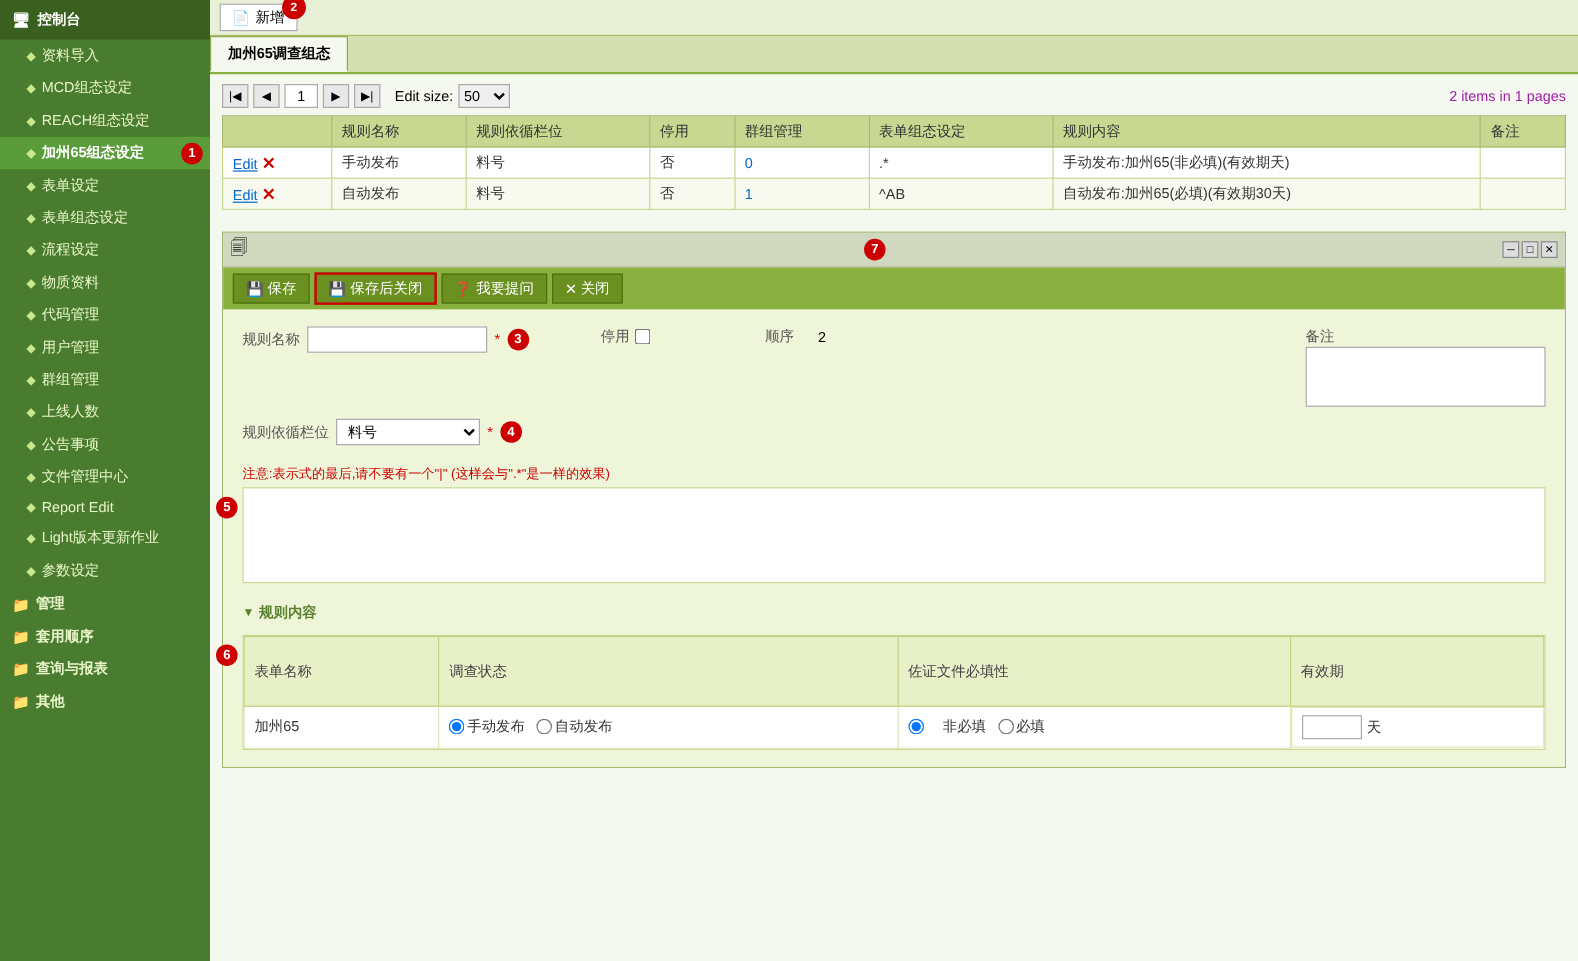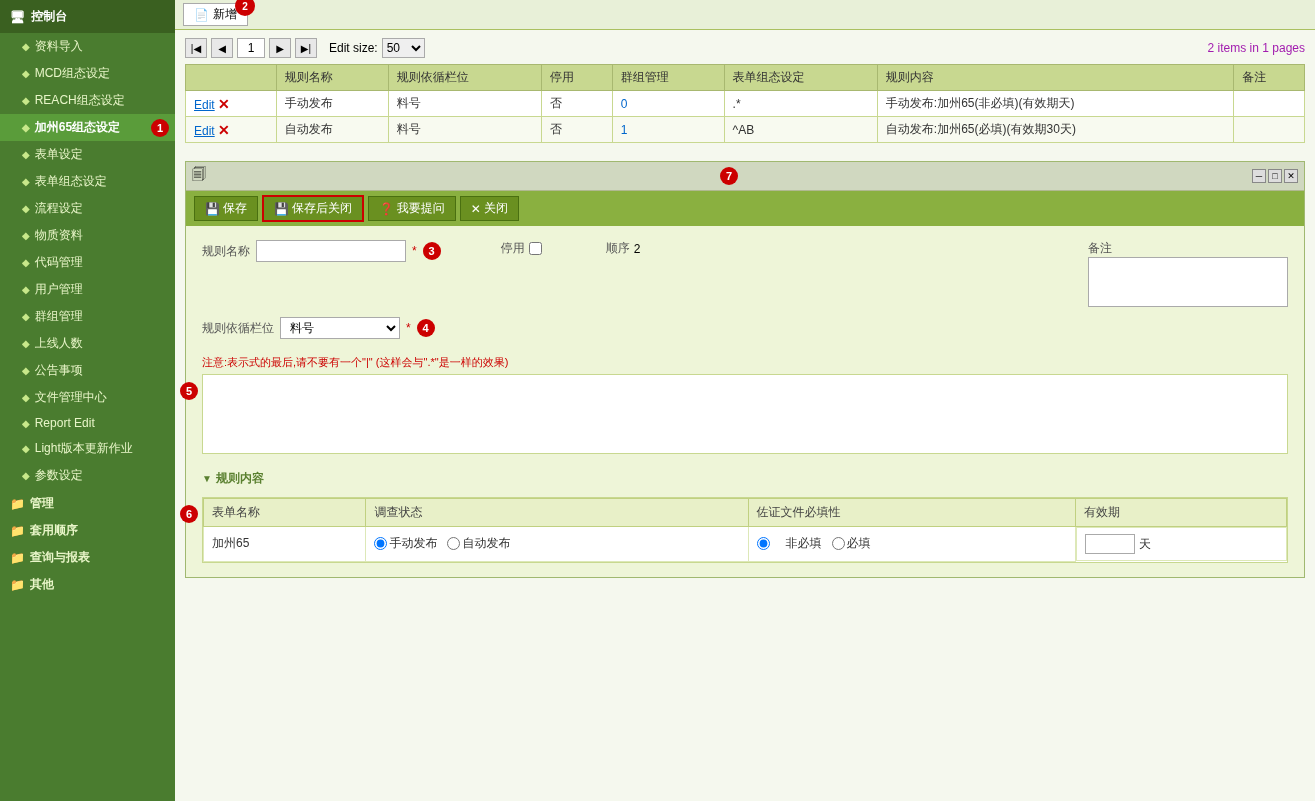--- a/index.html
+++ b/index.html
@@ -55,21 +55,21 @@
     .form-label { color: #555; white-space: nowrap; }
     .form-input { border: 1px solid #aaa; padding: 2px 5px; height: 22px; }
     .form-select { border: 1px solid #aaa; padding: 2px 5px; height: 22px; background: #fff; }
     .required-star { color: #cc0000; }
     .section-title { color: #5a8030; font-weight: bold; padding: 6px 0; display: flex; align-items: center; gap: 4px; }
     .section-title::before { content: '▼'; font-size: 10px; }
     .notice-text { color: #cc0000; font-size: 11px; padding: 4px 0; }
     .text-area-box { border: 1px solid #c8d890; background: #fff; min-height: 80px; width: 100%; padding: 4px; }
     .sub-table-container { border: 1px solid #c8d890; background: #fff; margin-top: 4px; }
     .sub-table { width: 100%; border-collapse: collapse; }
-    .sub-table th { background: #e8f0c8; border: 1px solid #c0d080; padding: 5px 8px; text-align: left; color: #444; font-weight: normal; }
+    .sub-table th { background: #e8f0c8; border: 1px solid #c0d080; padding: 20px 8px; text-align: left; color: #444; font-weight: normal; }
     .sub-table td { border: 1px solid #dde8b8; padding: 6px 8px; color: #333; }
     .radio-group { display: flex; gap: 10px; align-items: center; }
     .days-input { width: 50px; height: 20px; border: 1px solid #aaa; padding: 2px; }
 
     .badge-circle { display: inline-flex; align-items: center; justify-content: center; width: 20px; height: 20px; border-radius: 50%; background: #cc0000; color: #fff; font-size: 12px; font-weight: bold; }
 
     .form-panel-header-bar { background: #d0d8c0; border-bottom: 1px solid #b0b890; display: flex; justify-content: space-between; align-items: center; padding: 2px 6px; }
     .window-btns { display: flex; gap: 2px; }
     .win-btn { width: 14px; height: 14px; border: 1px solid #888; background: #ddd; cursor: pointer; font-size: 9px; display: flex; align-items: center; justify-content: center; }
   </style>
@@ -173,20 +173,25 @@
 <div id="main">
 
   <div class="top-toolbar">
     <button class="btn-new" style="position:relative;">
       <span style="color:#0066cc;">📄</span>
       <span>新增</span>
       <span class="badge-circle" style="position:absolute;top:-8px;right:-8px;font-size:10px;">2</span>
     </button>
   </div>
 
+  <div class="tab-bar">
+    <div class="tab active">
+      <span>加州65调查组态</span>
+    </div>
+  </div>
 
   <div class="content-panel">
     <div class="table-section">
 
       <div class="pagination-bar">
         <button class="page-btn">|◀</button>
         <button class="page-btn">◀</button>
         <input class="page-input" type="text" value="1" style="">
         <button class="page-btn">▶</button>
         <button class="page-btn">▶|</button>
@@ -279,21 +284,21 @@
           <div style="display:flex; align-items:center; gap:6px;">
             <span class="form-label">规则名称</span>
             <input class="form-input" type="text" style="width: 150px;">
             <span class="required-star">*</span>
             <span class="badge-circle" style="background:#cc0000;color:#fff;width:18px;height:18px;border-radius:50%;display:inline-flex;align-items:center;justify-content:center;font-size:11px;font-weight:bold;">3</span>
           </div>
           <div style="display:flex; align-items:center; gap:4px; margin-left:40px;">
             <span class="form-label">停用</span>
             <input type="checkbox" style="">
           </div>
-          <div style="display:flex; align-items:center; gap:4px; margin-left:44px;">
+          <div style="display:flex; align-items:center; gap:20px; margin-left:76px;">
             <span class="form-label">顺序</span>
             <span>2</span>
           </div>
           <div style="display:flex; flex-direction:column; margin-left:auto;">
             <span class="form-label">备注</span>
             <textarea style="width: 200px; height: 50px; border: 1px solid rgb(170, 170, 170); resize: none;"></textarea>
           </div>
         </div>
 
         <div style="display:flex; align-items:center; gap:6px; margin-bottom:12px;">

